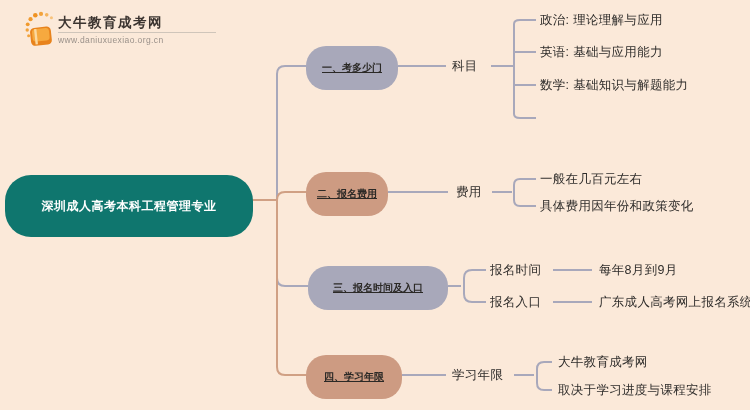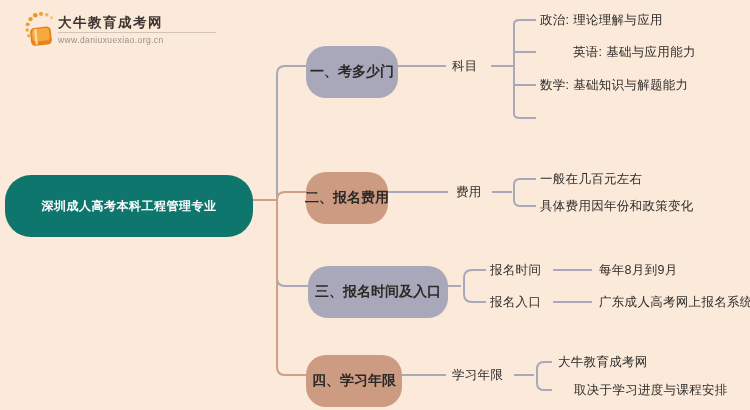--- a/index.html
+++ b/index.html
@@ -20,23 +20,23 @@
 
   
   .root-node{
     position:absolute;left:5px;top:175px;width:248px;height:62px;
     background:#0f766e;border-radius:26px;display:flex;align-items:center;justify-content:center;
     color:#ffffff;font-weight:bold;font-size:12px;letter-spacing:.5px;white-space:nowrap;
   }
 
   
   .pill{
-    position:absolute;height:52px;border-radius:20px;
+    position:absolute;height:44px;border-radius:20px;
     display:flex;align-items:center;justify-content:center;
-    font-size:14px;font-weight:bold;color:#2b2926;white-space:nowrap;
+    font-size:10px;font-weight:bold;color:#2b2926;white-space:nowrap;text-decoration:underline;
   }
   .pill.gray{background:#a8a8ba;}
   .pill.tan{background:#cd9b82;}
   .pill-1{left:306px;top:46px;width:92px;}
   .pill-2{left:306px;top:172px;width:82px;}
   .pill-3{left:308px;top:266px;width:140px;}
   .pill-4{left:306px;top:355px;width:96px;}
 
   
   .t{
@@ -108,29 +108,29 @@
 
   <div class="root-node">深圳成人高考本科工程管理专业</div>
 
   <div class="pill gray pill-1">一、考多少门</div>
   <div class="pill tan pill-2">二、报名费用</div>
   <div class="pill gray pill-3">三、报名时间及入口</div>
   <div class="pill tan pill-4">四、学习年限</div>
 
   <div class="t" style="left:452px;top:66px;">科目</div>
   <div class="t" style="left:540px;top:20px;">政治: 理论理解与应用</div>
-  <div class="t" style="left:540px;top:52px;margin-left:33px;">英语: 基础与应用能力</div>
+  <div class="t" style="left:540px;top:52px;">英语: 基础与应用能力</div>
   <div class="t" style="left:540px;top:85px;">数学: 基础知识与解题能力</div>
 
   <div class="t" style="left:456px;top:192px;">费用</div>
   <div class="t" style="left:540px;top:206px;">具体费用因年份和政策变化</div>
   <div class="t" style="left:540px;top:179px;">一般在几百元左右</div>
 
   <div class="t" style="left:490px;top:270px;">报名时间</div>
   <div class="t" style="left:599px;top:270px;">每年8月到9月</div>
   <div class="t" style="left:490px;top:302px;">报名入口</div>
   <div class="t" style="left:599px;top:302px;">广东成人高考网上报名系统</div>
 
   <div class="t" style="left:452px;top:375px;">学习年限</div>
   <div class="t" style="left:558px;top:362px;">大牛教育成考网</div>
-  <div class="t" style="left:574px;top:390px;">取决于学习进度与课程安排</div>
+  <div class="t" style="left:558px;top:390px;">取决于学习进度与课程安排</div>
 
 </div>
 
 </body></html>

